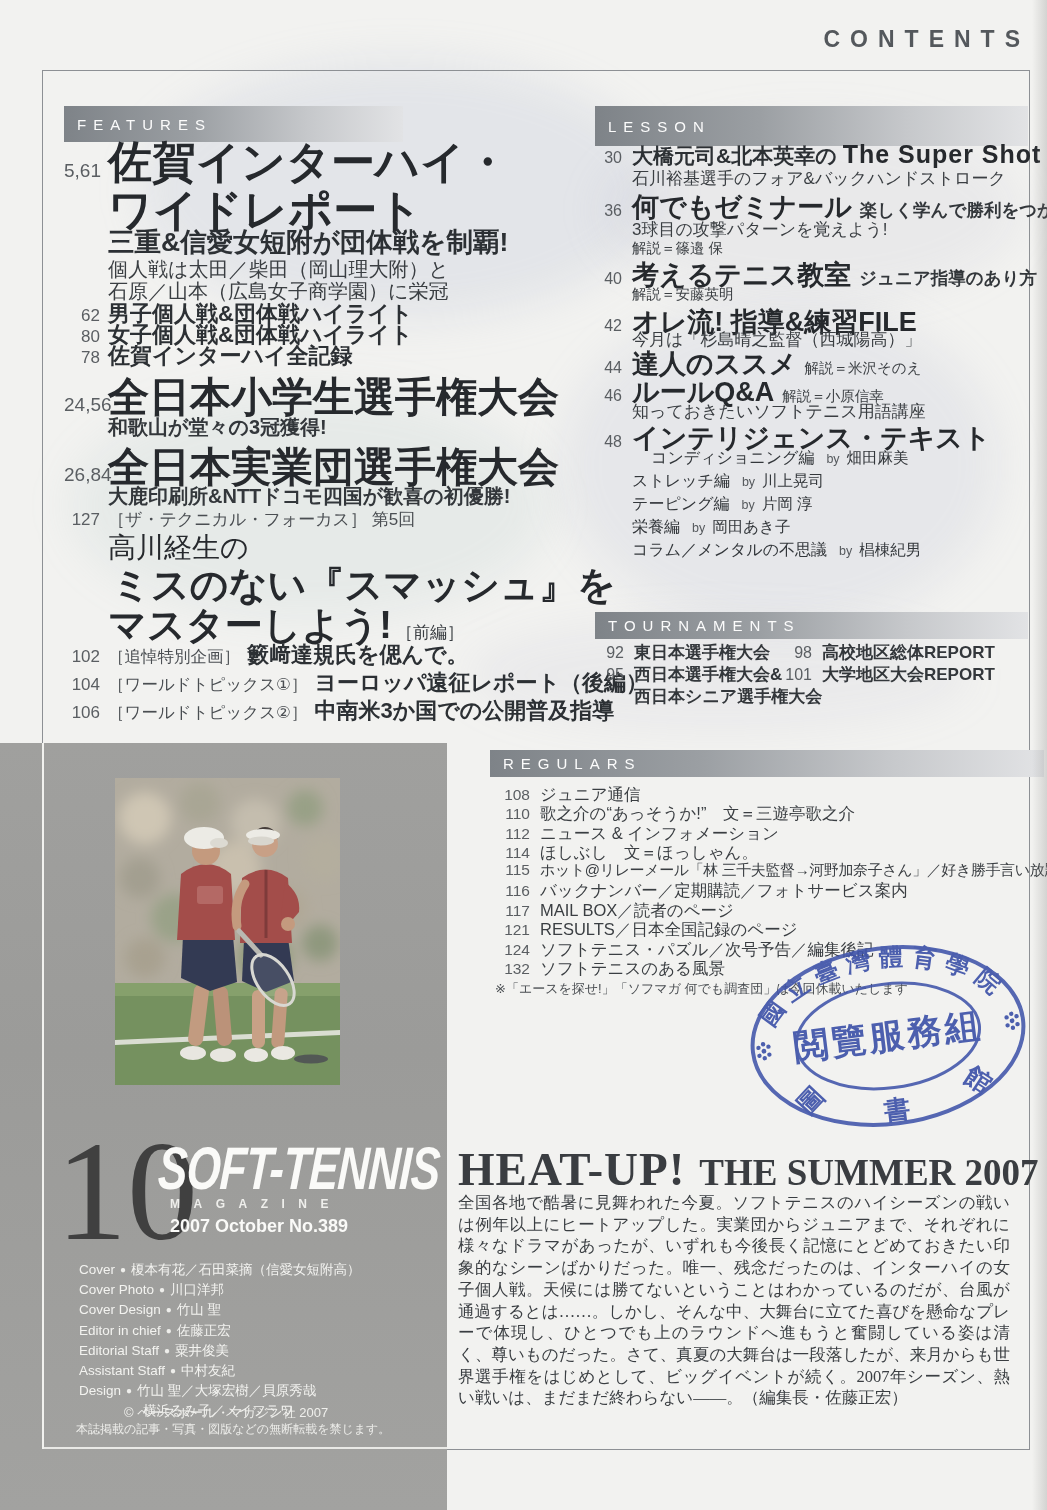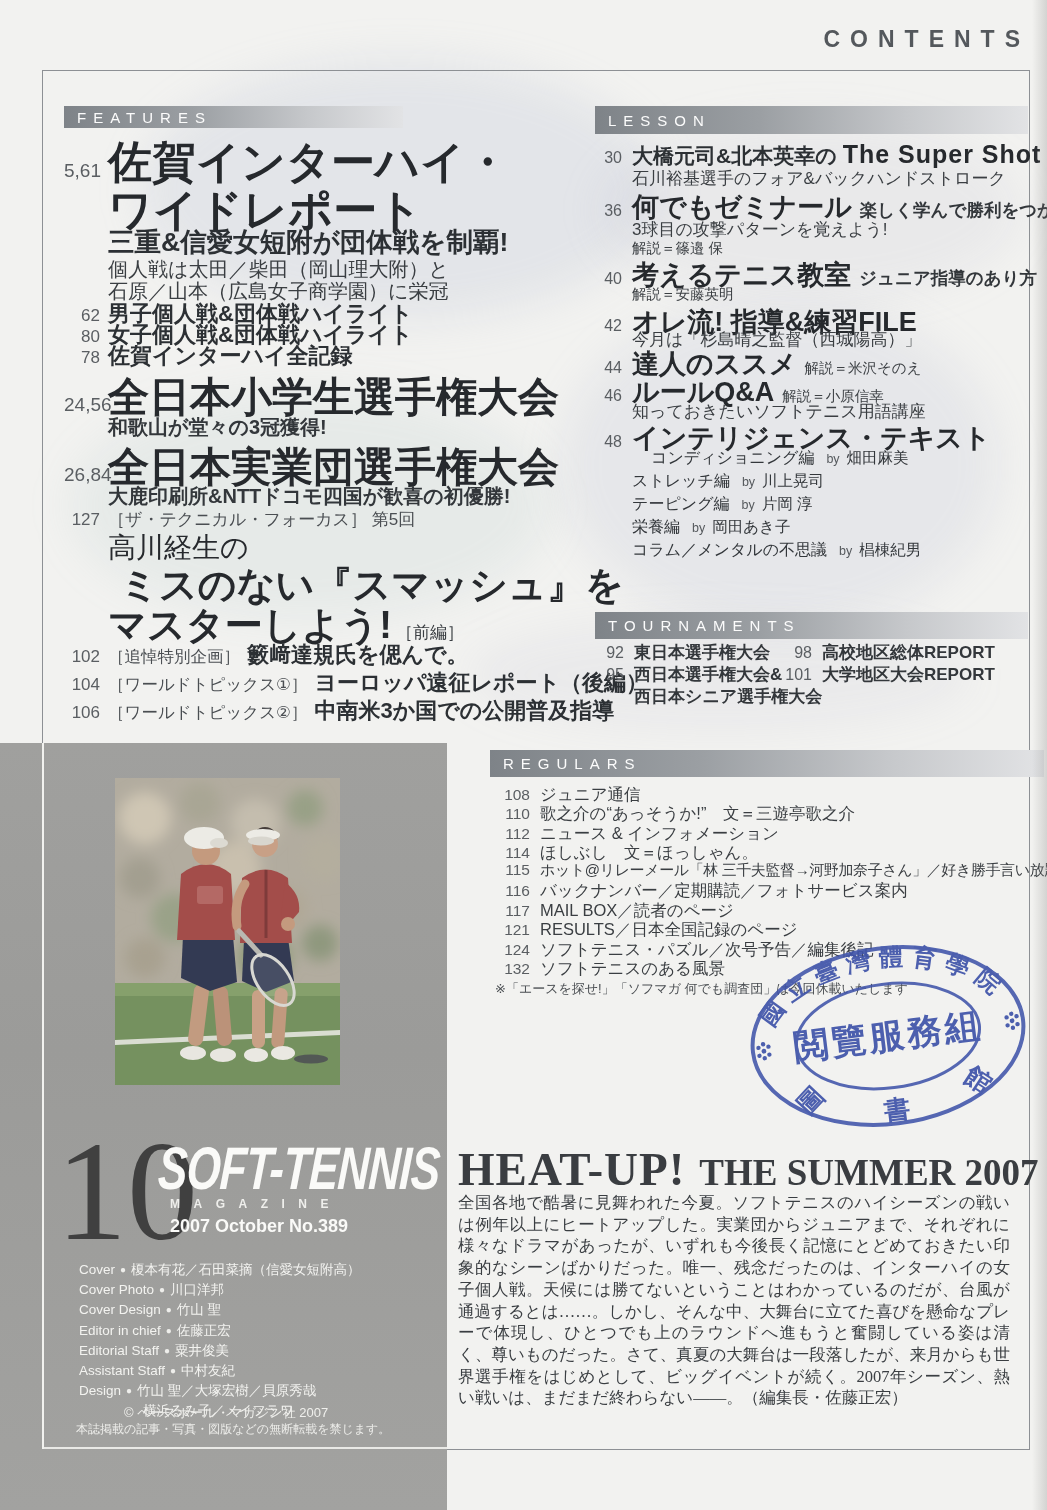--- a/index.html
+++ b/index.html
@@ -23,22 +23,22 @@
   #bleed1{left:140px;top:60px;width:520px;height:260px;background:rgba(168,178,205,0.20);}
   #bleed2{left:560px;top:300px;width:440px;height:330px;background:rgba(160,172,200,0.14);}
   #bleed3{left:70px;top:390px;width:480px;height:230px;background:rgba(150,180,185,0.12);}
   #bleed4{left:600px;top:120px;width:420px;height:180px;background:rgba(170,175,200,0.12);}
   #bleed5{left:470px;top:620px;width:500px;height:110px;background:rgba(165,170,195,0.10);}
 
   
   .section-bar{display:flex;align-items:center;padding-left:13px;
     color:#fcfcfc;font-size:15px;font-weight:400;letter-spacing:7px;
     background:linear-gradient(90deg,#7e8388 0%,#9b9fa3 38%,#c6c8cb 72%,#e2e3e5 100%);}
-  #features-bar{left:64px;top:106px;width:326px;height:22px;}
-  #lesson-bar{left:595px;top:106px;width:420px;height:28px;}
+  #features-bar{left:64px;top:106px;width:326px;height:36px;}
+  #lesson-bar{left:595px;top:106px;width:420px;height:40px;}
   #tournaments-bar{left:595px;top:612px;width:420px;height:27px;}
   #regulars-bar{left:490px;top:750px;width:541px;height:27px;}
 
   
   .pnum{display:inline-block;text-align:right;color:#5a5e62;font-weight:400;}
   .feature-num{width:36px;margin-right:8px;font-size:17px;}
   .feature-num-big{width:36px;margin-right:8px;font-size:19px;}
   .lesson-num{width:26px;margin-right:10px;font-size:16px;}
   .reg-num{width:36px;margin-right:10px;font-size:15.5px;}
   .tour-num{width:28px;margin-right:10px;font-size:16px;}
@@ -58,21 +58,21 @@
   #feat-row2{top:341px;}
   .feat-row .title{font-size:22px;font-weight:700;color:#2c3034;}
   .feat-big{left:64px;white-space:nowrap;}
   #feat-big1{top:370px;}
   #feat-big2{top:440px;}
   .feat-big .title{font-size:41px;font-weight:700;color:#26292d;}
   #feat-big1-sub{left:108px;top:414px;font-size:20px;font-weight:700;color:#33373b;}
   #feat-big2-sub{left:108px;top:483px;font-size:20px;font-weight:700;color:#33373b;}
   #feat-tech-tagrow{left:64px;top:508px;font-size:17px;white-space:nowrap;}
   #feat-tech-l1{left:108px;top:529px;font-size:28px;font-weight:400;color:#26292d;}
-  #feat-tech-l2{left:120px;top:560px;font-size:38px;font-weight:700;color:#26292d;}
+  #feat-tech-l2{left:112px;top:560px;font-size:38px;font-weight:700;color:#26292d;}
   #feat-tech-l3{left:108px;top:600px;font-size:38px;font-weight:700;color:#26292d;}
   #feat-tech-l3 .note{font-size:17px;font-weight:400;color:#3a3e42;margin-left:4px;}
   .feat-xrow{left:64px;white-space:nowrap;}
   #feat-x0{top:640px;}
   #feat-x1{top:668px;}
   #feat-x2{top:696px;}
   .feat-xrow .tag{font-size:16.5px;margin-right:7px;}
   .feat-xrow .title{font-size:22px;font-weight:700;color:#2c3034;}
 
   

